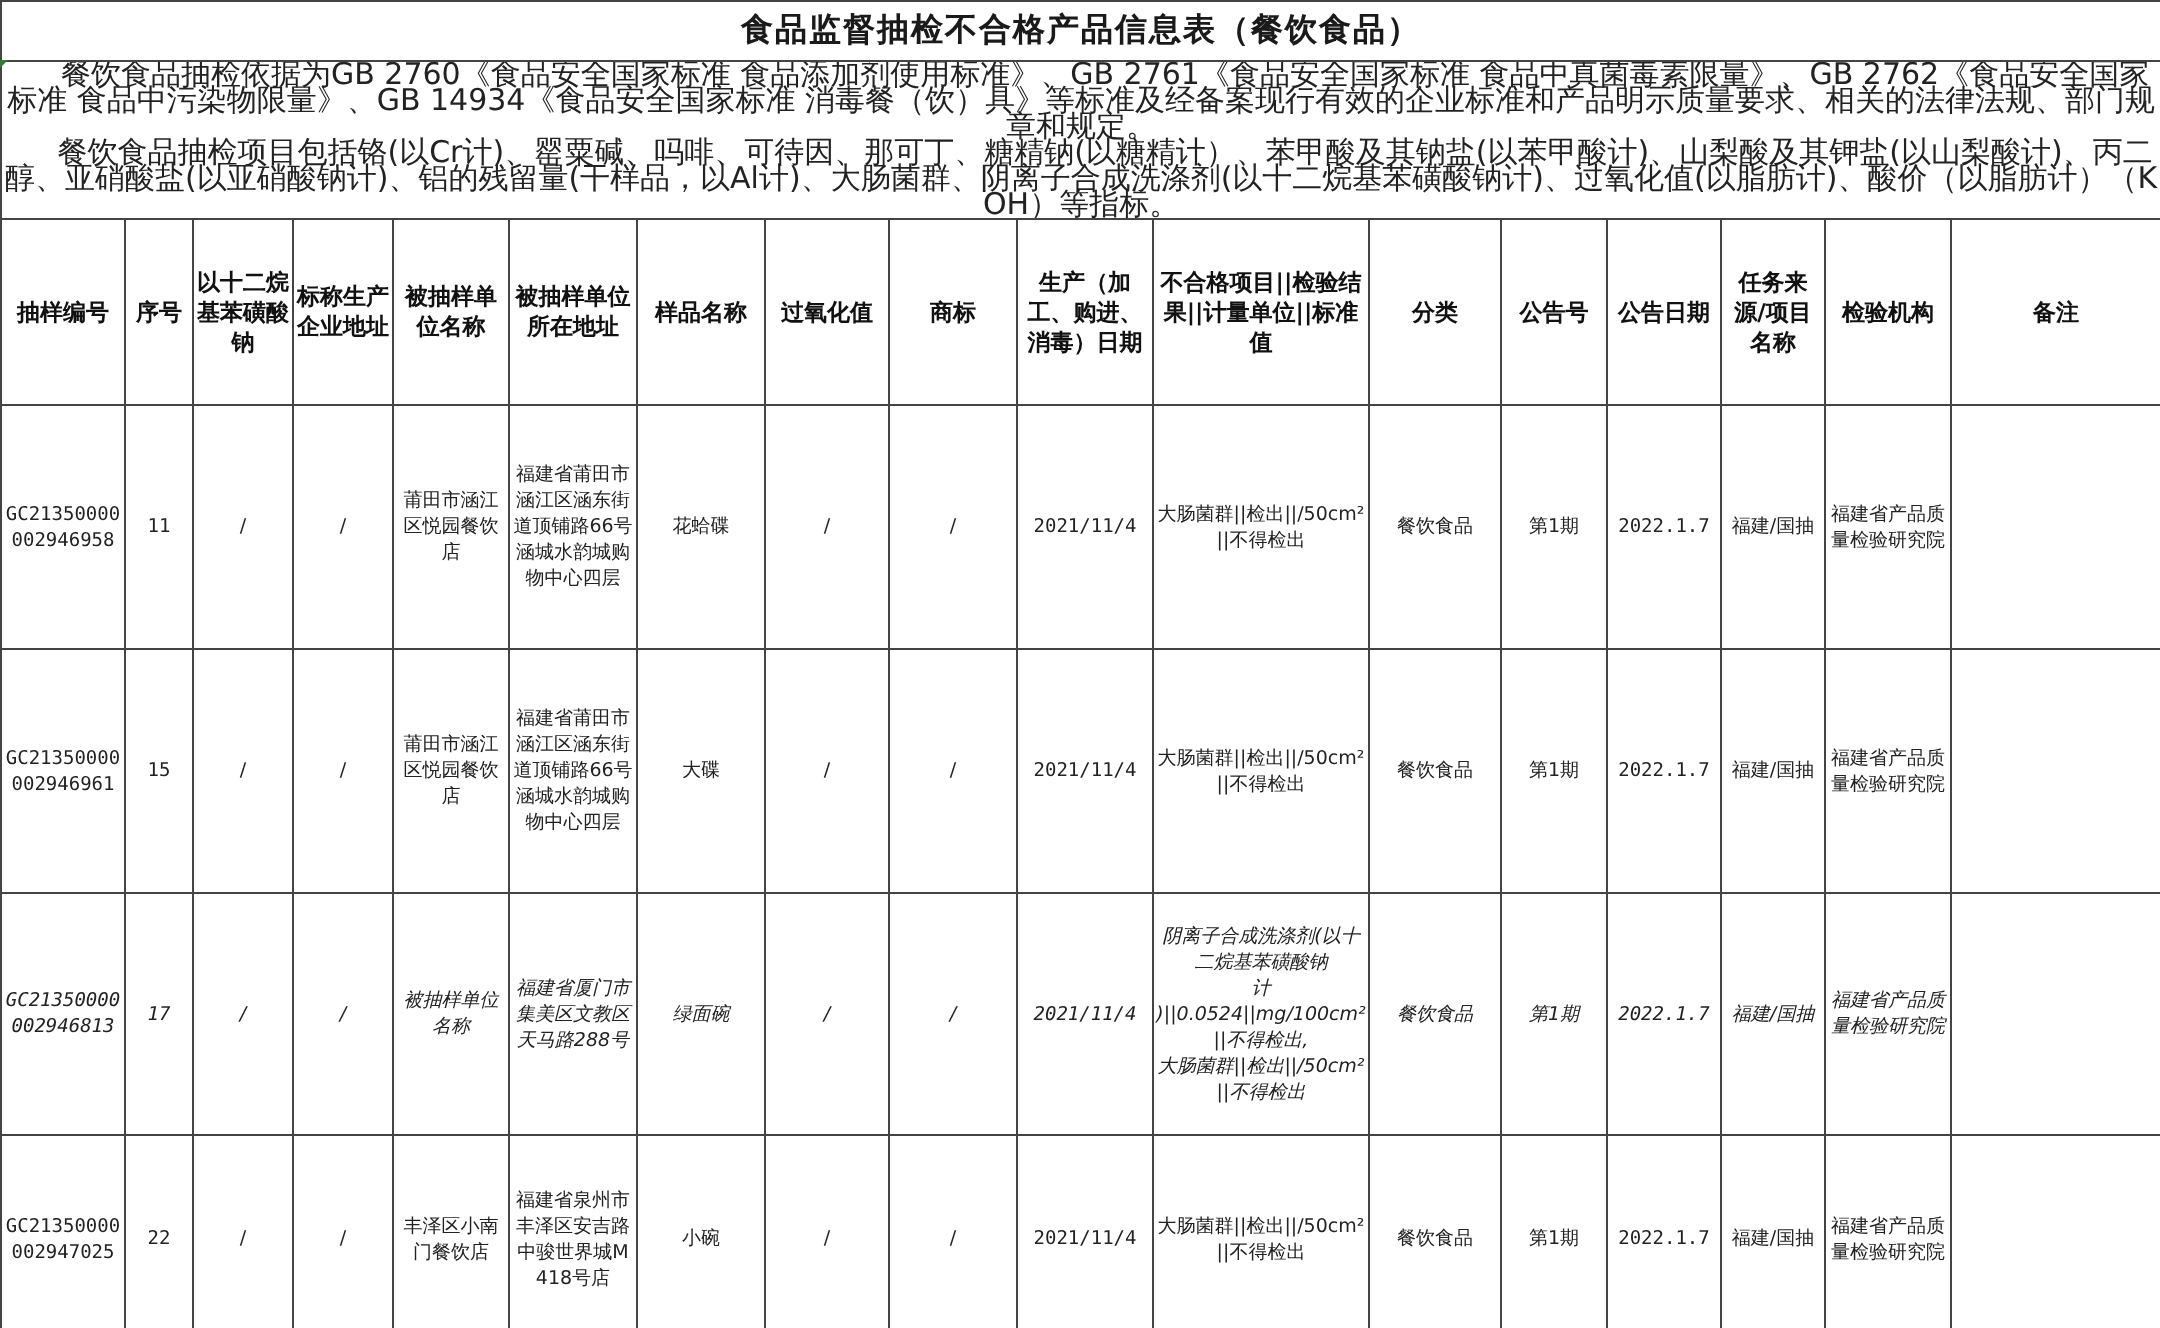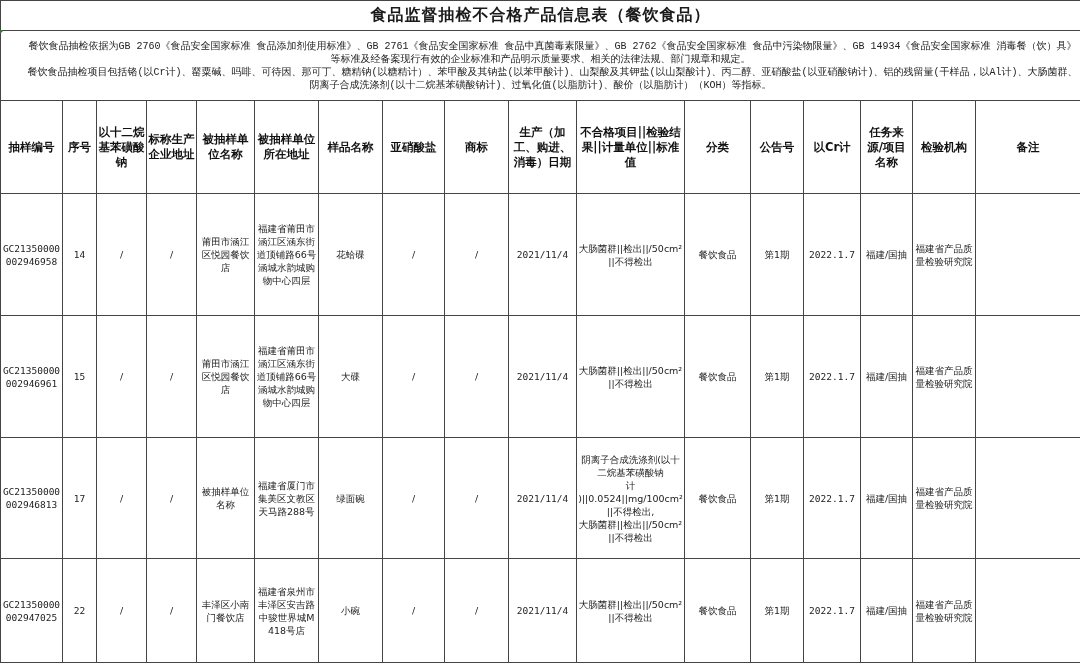--- a/index.html
+++ b/index.html
@@ -40,45 +40,44 @@
     font-size: 16px;
     font-weight: bold;
     letter-spacing: 1px;
     border-bottom: 1px solid #555;
     margin-top: 48px;
   }
   .intro-row td {
     height: 69px;
     text-align: left;
     vertical-align: top;
-    font-size: 10px;
+    font-size: 15px;
     line-height: 13px;
     padding: 3px 2px 0 2px;
     color: #222;
-    font-family: Liberation Mono, monospace;
   }
   .intro-row p {
     margin: 0;
     text-indent: 24px;
   }
   .head-row th {
     height: 92px;
     font-size: 11.5px;
     font-weight: bold;
     line-height: 15px;
     color: #111;
   }
   .data-row td {
     font-size: 9.5px;
     line-height: 13px;
     color: #222;
   }
   .data-row.r1 td { height: 121px; }
   .data-row.r2 td { height: 121px; }
-  .data-row.r3 td { height: 120px; }
+  .data-row.r3 td { height: 120px; font-style: italic; }
   .data-row.r4 td { height: 103px; }
   .mono { font-family: "DejaVu Sans Mono", "Liberation Mono", monospace; font-size: 9px; }
   .corner-mark {
     position: absolute;
     left: 0;
     top: 30px;
     width: 0;
     height: 0;
     border-top: 4px solid #2e7d32;
     border-right: 4px solid transparent;
@@ -123,35 +122,35 @@
     </tr>
 
     <tr class="head-row">
       <th>抽样编号</th>
       <th>序号</th>
       <th>以十二烷基苯磺酸钠</th>
       <th>标称生产企业地址</th>
       <th>被抽样单位名称</th>
       <th>被抽样单位所在地址</th>
       <th>样品名称</th>
-      <th>亚硝酸盐</th>
+      <th>过氧化值</th>
       <th>商标</th>
       <th>生产（加工、购进、消毒）日期</th>
       <th>不合格项目||检验结果||计量单位||标准值</th>
       <th>分类</th>
       <th>公告号</th>
-      <th>以Cr计</th>
+      <th>公告日期</th>
       <th>任务来源/项目名称</th>
       <th>检验机构</th>
       <th>备注</th>
     </tr>
 
     <tr class="data-row r1">
       <td class="mono">GC21350000002946958</td>
-      <td class="mono">14</td>
+      <td class="mono">11</td>
       <td>/</td>
       <td>/</td>
       <td>莆田市涵江区悦园餐饮店</td>
       <td>福建省莆田市涵江区涵东街道顶铺路66号涵城水韵城购物中心四层</td>
       <td>花蛤碟</td>
       <td>/</td>
       <td>/</td>
       <td class="mono">2021/11/4</td>
       <td class="pre">大肠菌群||检出||/50cm²||不得检出</td>
       <td>餐饮食品</td>

